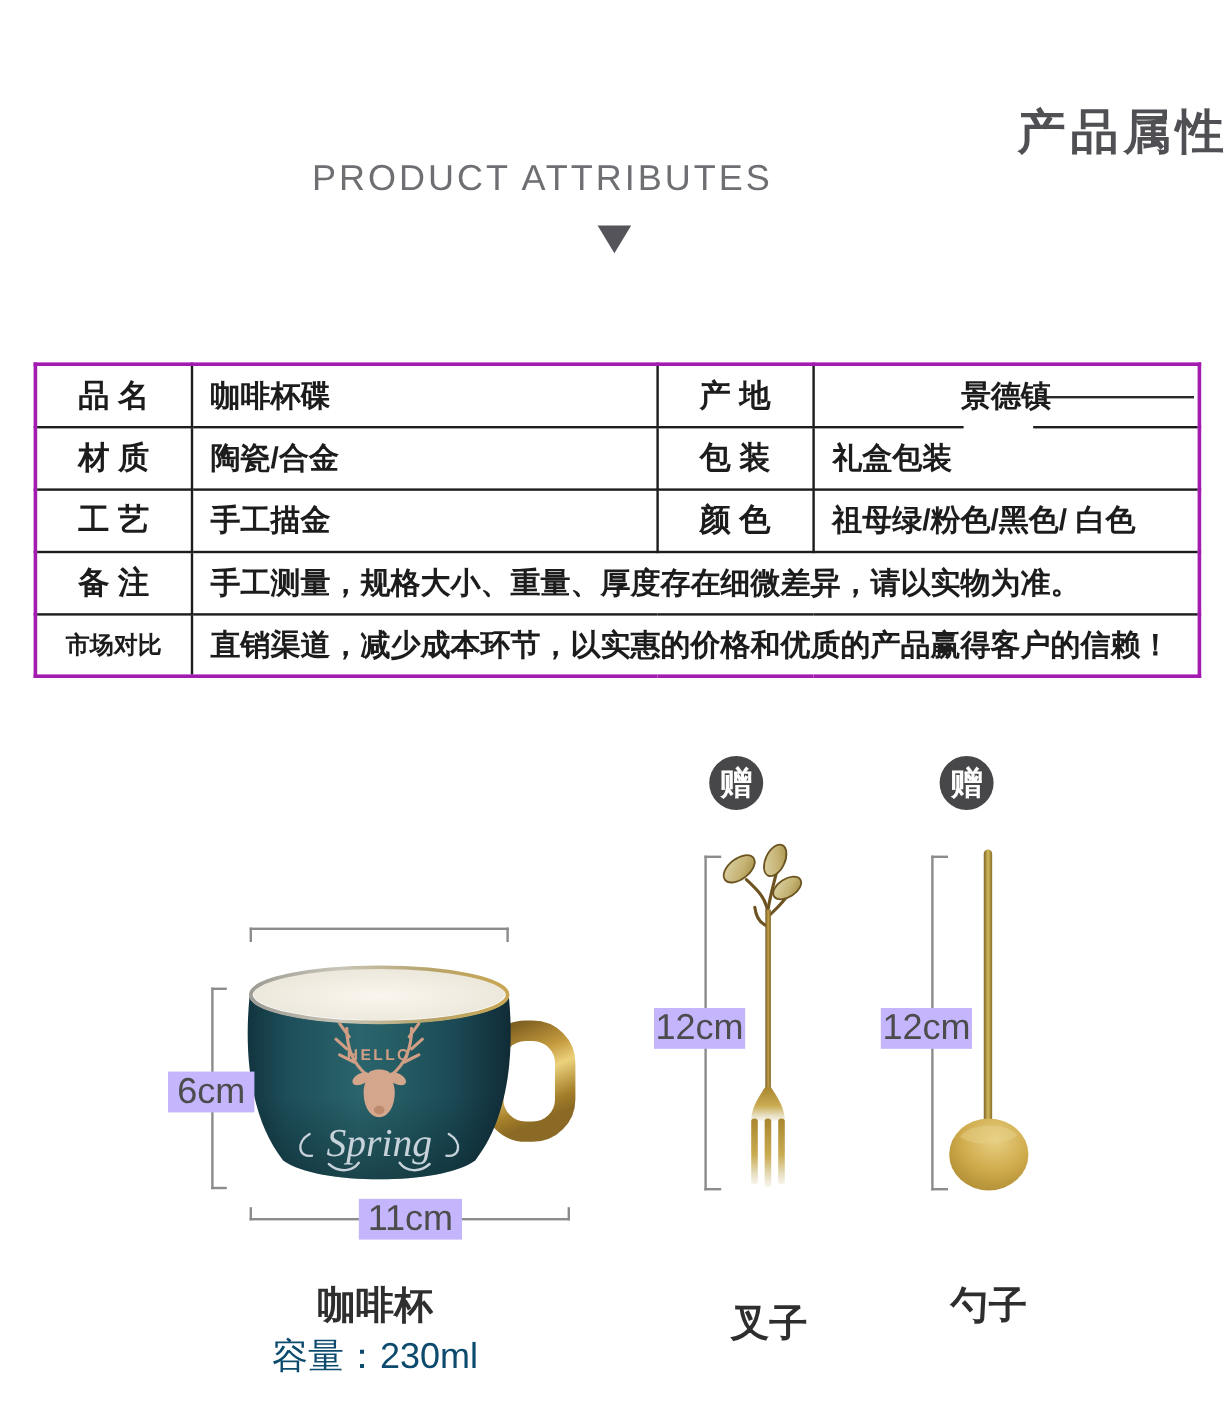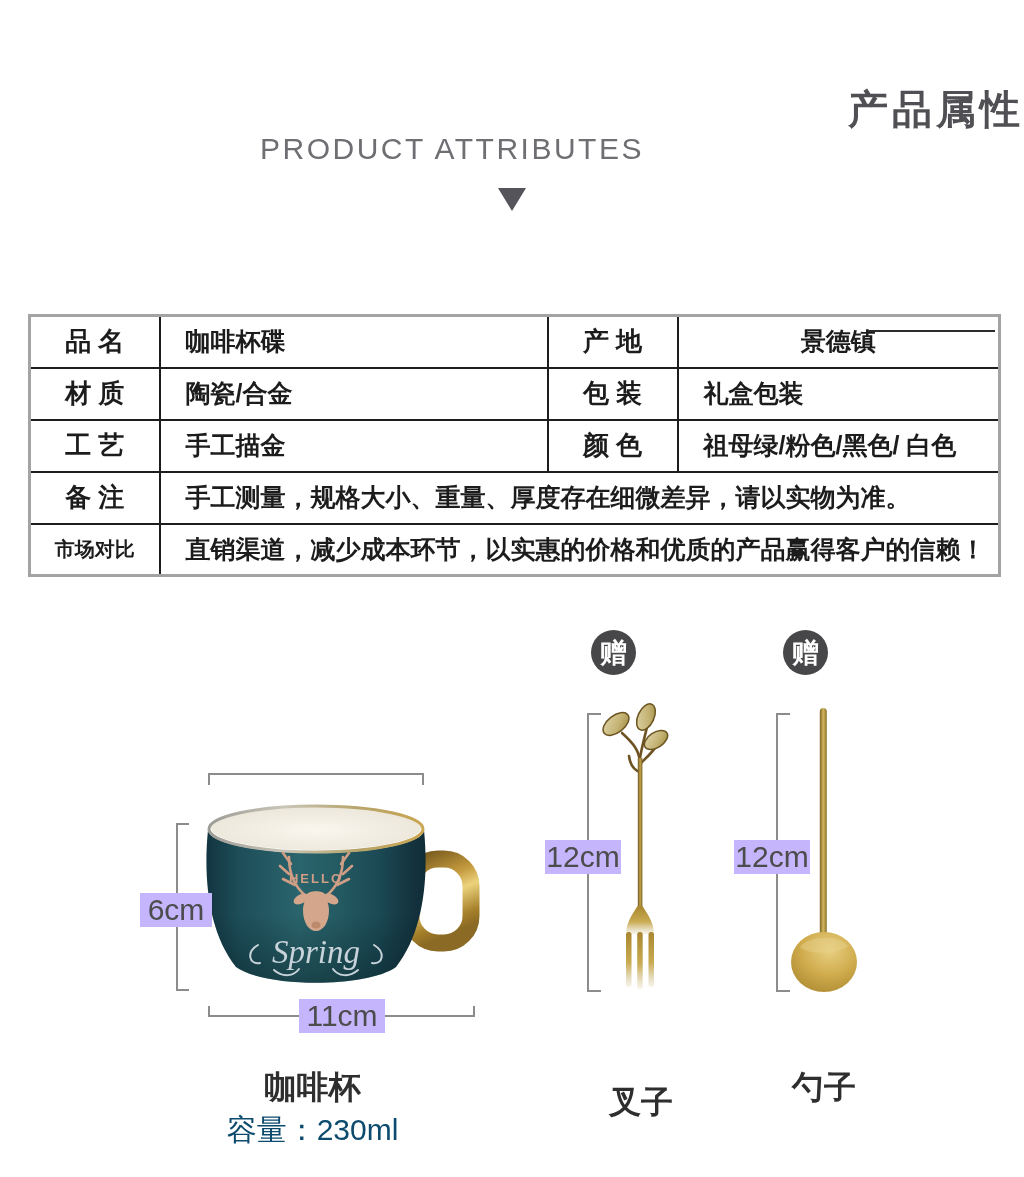--- a/index.html
+++ b/index.html
@@ -9,25 +9,25 @@
   
   .title-zh{position:absolute;top:82px;left:0;width:1024px;text-align:right;
     font-size:40px;font-weight:600;color:#4f4f54;letter-spacing:4px;}
   .title-en{position:absolute;top:132px;left:0;width:904px;text-align:center;
     font-size:30px;font-weight:400;color:#6f6f73;letter-spacing:2.5px;}
   .tri-down{position:absolute;top:188px;left:498px;width:0;height:0;
     border-left:14px solid transparent;border-right:14px solid transparent;
     border-top:23px solid #54545a;}
 
   
-  .spec-table{position:absolute;left:28px;top:314px;width:970px;border-collapse:collapse;
-    table-layout:fixed;border:3px solid #a3a3a3;}
+  .spec-table{position:absolute;left:28px;top:302px;width:970px;border-collapse:collapse;
+    table-layout:fixed;border:3px solid #a21caf;}
   .spec-table td{border:2px solid #1d1d1d;color:#1c1c1c;overflow:hidden;white-space:nowrap;}
   .spec-table td.lbl{text-align:center;font-size:26px;font-weight:700;}
-  .spec-table td.val{font-size:25px;font-weight:600;padding-left:25px;}
+  .spec-table td.val{font-size:25px;font-weight:600;padding-left:15px;}
   .spec-table td.val-center{font-size:25px;font-weight:600;text-align:center;border-left:none;}
   .spec-table tr{height:52px;}
   .border-gap{position:absolute;left:803px;top:353px;width:58px;height:9px;background:#fff;}
   .stray-line{position:absolute;left:868px;top:330px;width:127px;height:2px;background:#2b2b2b;}
 
   
   .badge{position:absolute;width:45px;height:45px;border-radius:50%;background:#47474a;
     color:#fff;font-size:27px;font-weight:600;text-align:center;line-height:46px;}
   .badge.fork-b{left:591px;top:630px;}
   .badge.spoon-b{left:783px;top:630px;}

